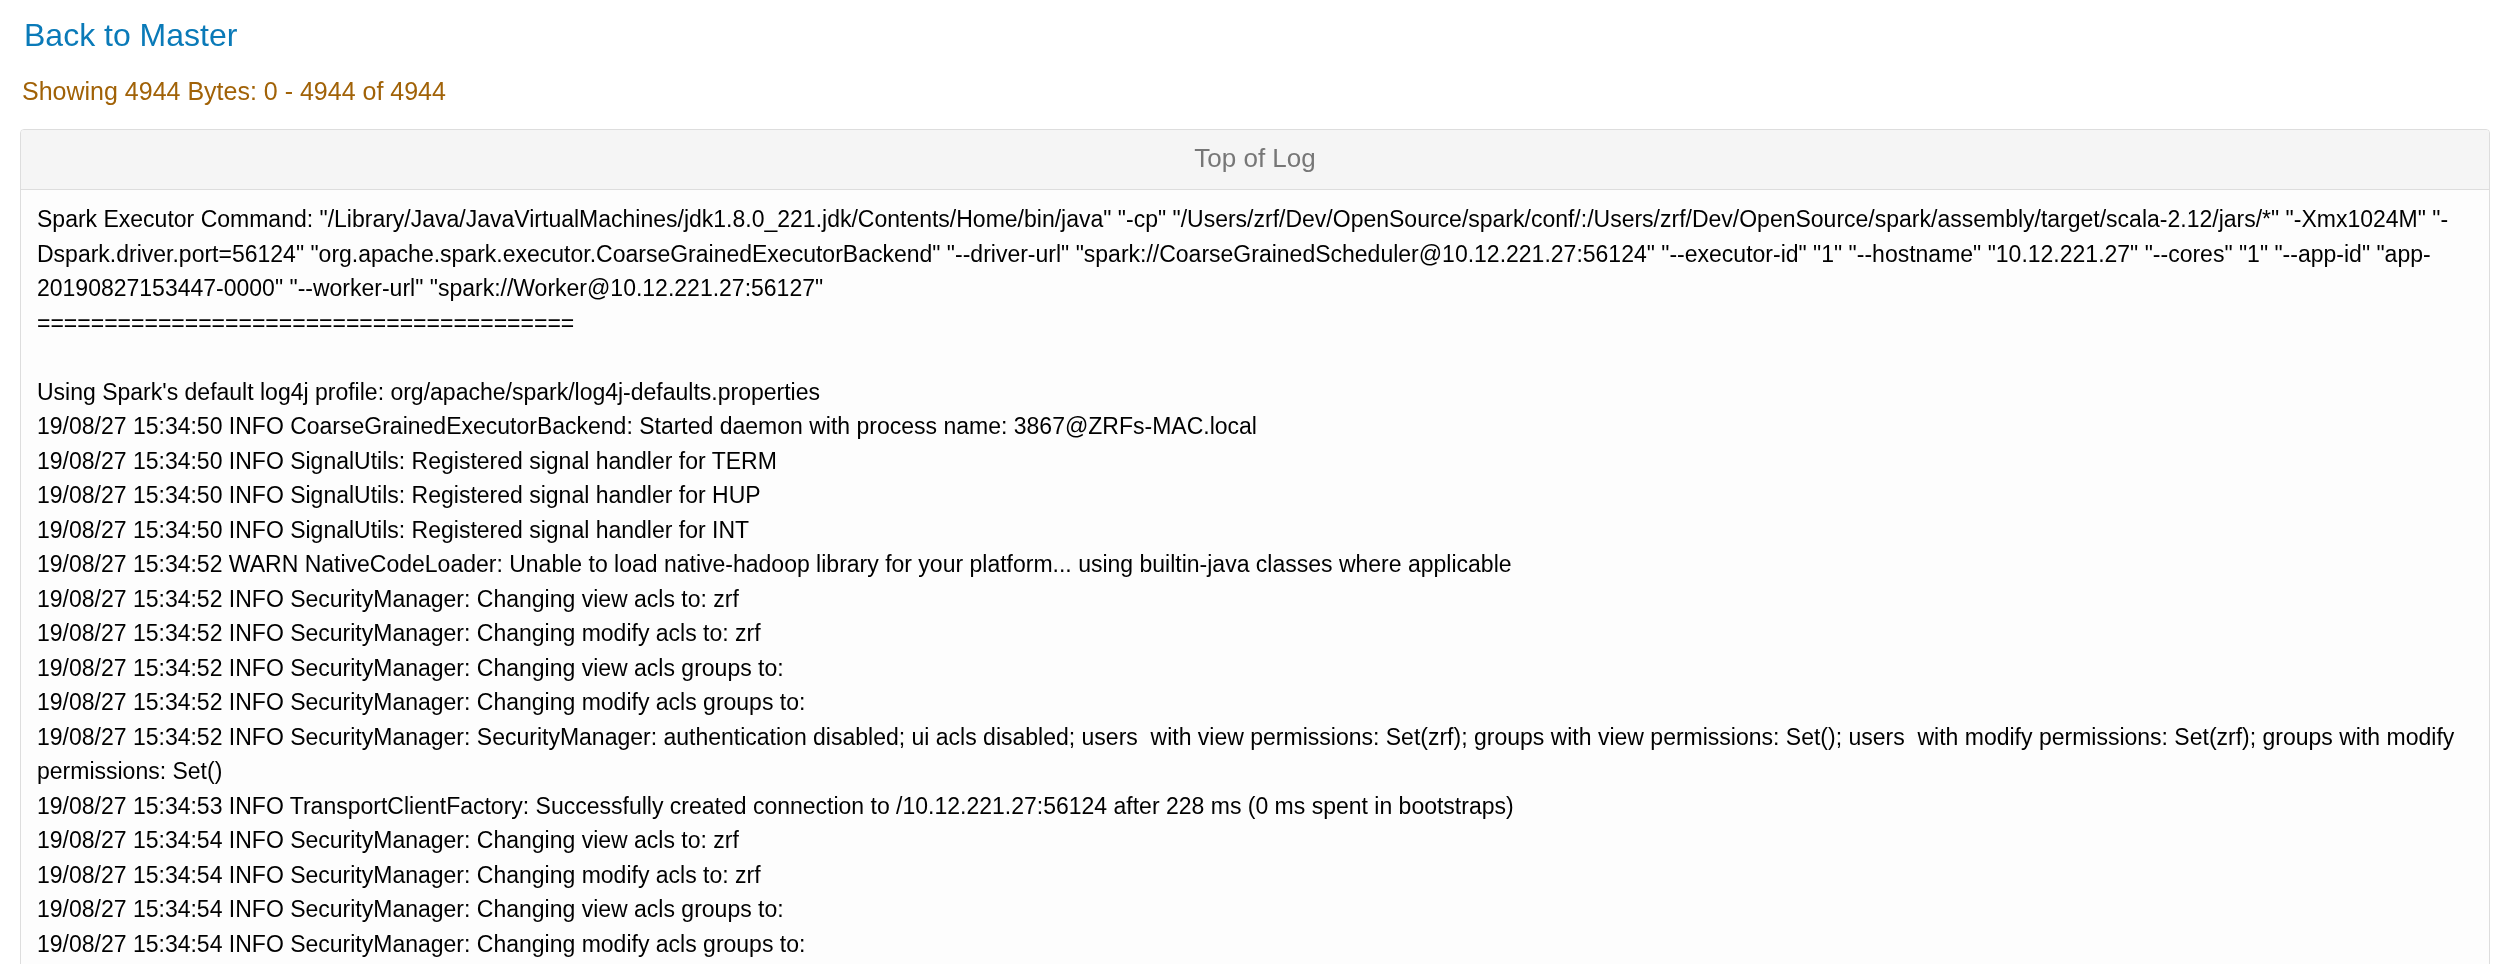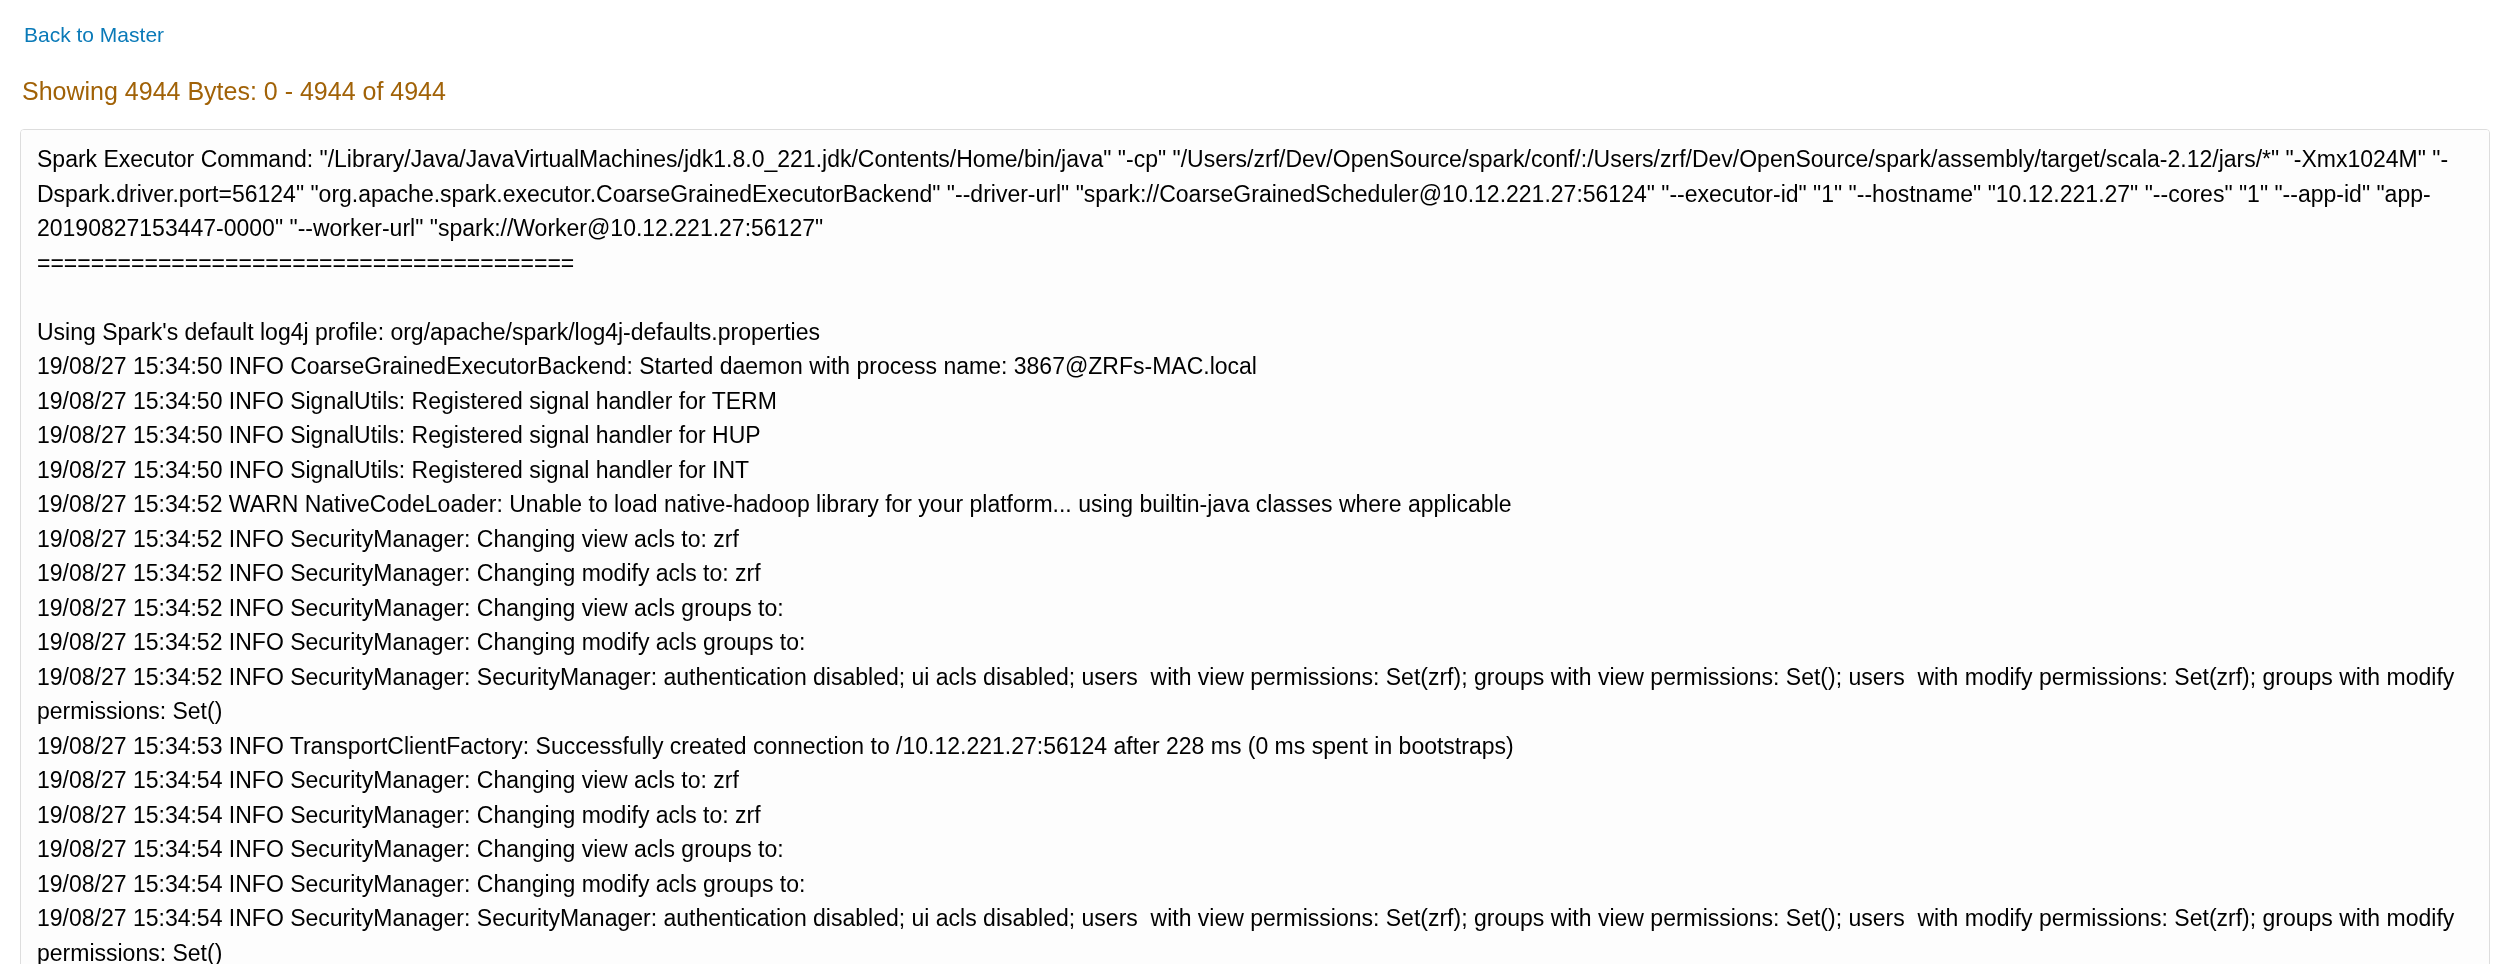--- a/index.html
+++ b/index.html
@@ -13,21 +13,21 @@
     min-height: 964px;
     -webkit-font-smoothing: antialiased;
   }
   .page {
     padding: 14px 20px 0 20px;
     box-sizing: border-box;
   }
   .back-link {
     display: inline-block;
     color: #0a7ab8;
-    font-size: 21px;
+    font-size: 32px;
     line-height: 30px;
     text-decoration: none;
     cursor: pointer;
     margin: 6px 0 0 4px;
   }
   .showing-line {
     margin: 26px 0 0 2px;
     font-size: 25px;
     color: #a16207;
     line-height: 30px;
@@ -67,20 +67,21 @@
 </head>
 <body>
 
 <div class="page">
 
   <a class="back-link" href="#">Back to Master</a>
 
   <div class="showing-line">Showing 4944 Bytes: 0 - 4944 of 4944</div>
 
   <div class="log-panel">
+    <div class="log-panel-heading">Top of Log</div>
     <div class="log-body">
       <pre class="log-content">Spark Executor Command: "/Library/Java/JavaVirtualMachines/jdk1.8.0_221.jdk/Contents/Home/bin/java" "-cp" "/Users/zrf/Dev/OpenSource/spark/conf/:/Users/zrf/Dev/OpenSource/spark/assembly/target/scala-2.12/jars/*" "-Xmx1024M" "-Dspark.driver.port=56124" "org.apache.spark.executor.CoarseGrainedExecutorBackend" "--driver-url" "spark://CoarseGrainedScheduler@10.12.221.27:56124" "--executor-id" "1" "--hostname" "10.12.221.27" "--cores" "1" "--app-id" "app-20190827153447-0000" "--worker-url" "spark://Worker@10.12.221.27:56127"
 ========================================
 
 Using Spark's default log4j profile: org/apache/spark/log4j-defaults.properties
 19/08/27 15:34:50 INFO CoarseGrainedExecutorBackend: Started daemon with process name: 3867@ZRFs-MAC.local
 19/08/27 15:34:50 INFO SignalUtils: Registered signal handler for TERM
 19/08/27 15:34:50 INFO SignalUtils: Registered signal handler for HUP
 19/08/27 15:34:50 INFO SignalUtils: Registered signal handler for INT
 19/08/27 15:34:52 WARN NativeCodeLoader: Unable to load native-hadoop library for your platform... using builtin-java classes where applicable

